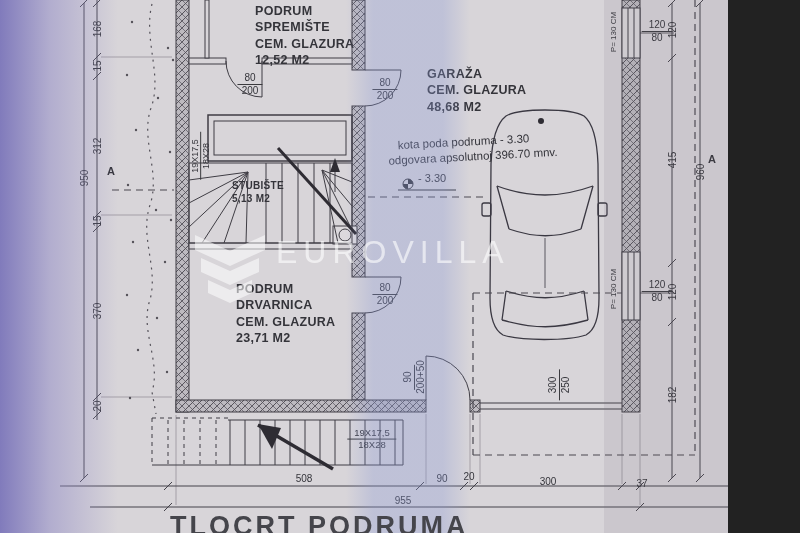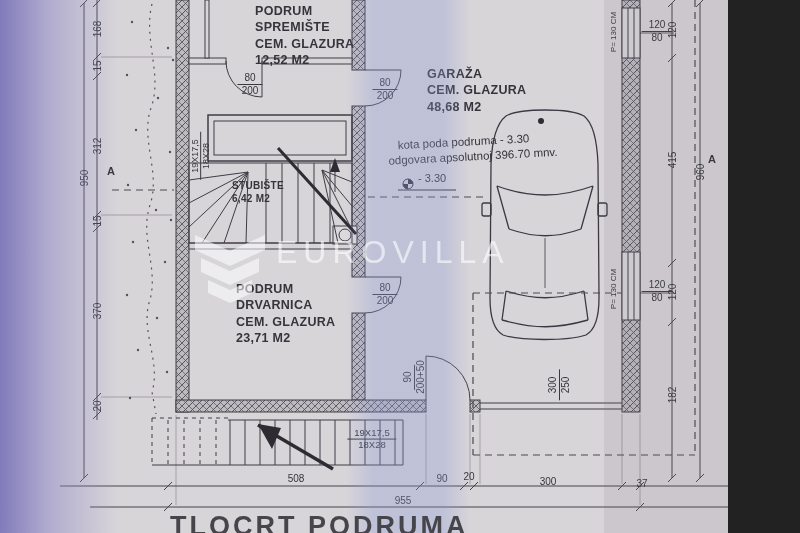--- a/index.html
+++ b/index.html
@@ -203,21 +203,21 @@
   </svg>
 
   <div class="lbl room" style="left:255px;top:3px;">
     <div>PODRUM</div>
     <div>SPREMIŠTE</div>
     <div>CEM. GLAZURA</div>
     <div>12,52 M2</div>
   </div>
   <div class="lbl room" style="left:212px;top:179px;font-size:10px;margin-left:20px;">
     <div>STUBIŠTE</div>
-    <div>6,42 M2</div>
+    <div>5,13 M2</div>
   </div>
   <div class="lbl room" style="left:236px;top:281px;">
     <div>PODRUM</div>
     <div>DRVARNICA</div>
     <div>CEM. GLAZURA</div>
     <div>23,71 M2</div>
   </div>
   <div class="lbl room" style="left:427px;top:66px;">
     <div>GARAŽA</div>
     <div>CEM. GLAZURA</div>
@@ -280,21 +280,21 @@
   <span class="lbl vdim" style="left:84px;top:178px;">950</span>
   <span class="lbl marker" style="left:111px;top:171px;">A</span>
 
   <span class="lbl vdim" style="left:672px;top:30px;">120</span>
   <span class="lbl vdim" style="left:672px;top:160px;">415</span>
   <span class="lbl vdim" style="left:672px;top:292px;">120</span>
   <span class="lbl vdim" style="left:672px;top:395px;">182</span>
   <span class="lbl vdim" style="left:700px;top:172px;">960</span>
   <span class="lbl marker" style="left:712px;top:159px;">A</span>
 
-  <span class="lbl dimb" style="left:278px;top:478px;padding-left:36px;">508</span>
+  <span class="lbl dimb" style="left:286px;top:478px;padding-left:36px;">508</span>
   <span class="lbl dimb" style="left:442px;top:478px;">90</span>
   <span class="lbl dimb" style="left:469px;top:476px;">20</span>
   <span class="lbl dimb" style="left:548px;top:481px;">300</span>
   <span class="lbl dimb" style="left:630px;top:483px;padding-left:24px;">37</span>
   <span class="lbl dimb" style="left:403px;top:500px;">955</span>
 
   <div class="ovl" id="tint-mid"></div>
   <div class="ovl" id="tint-right"></div>
   <div class="ovl" id="tint-left"></div>
 

